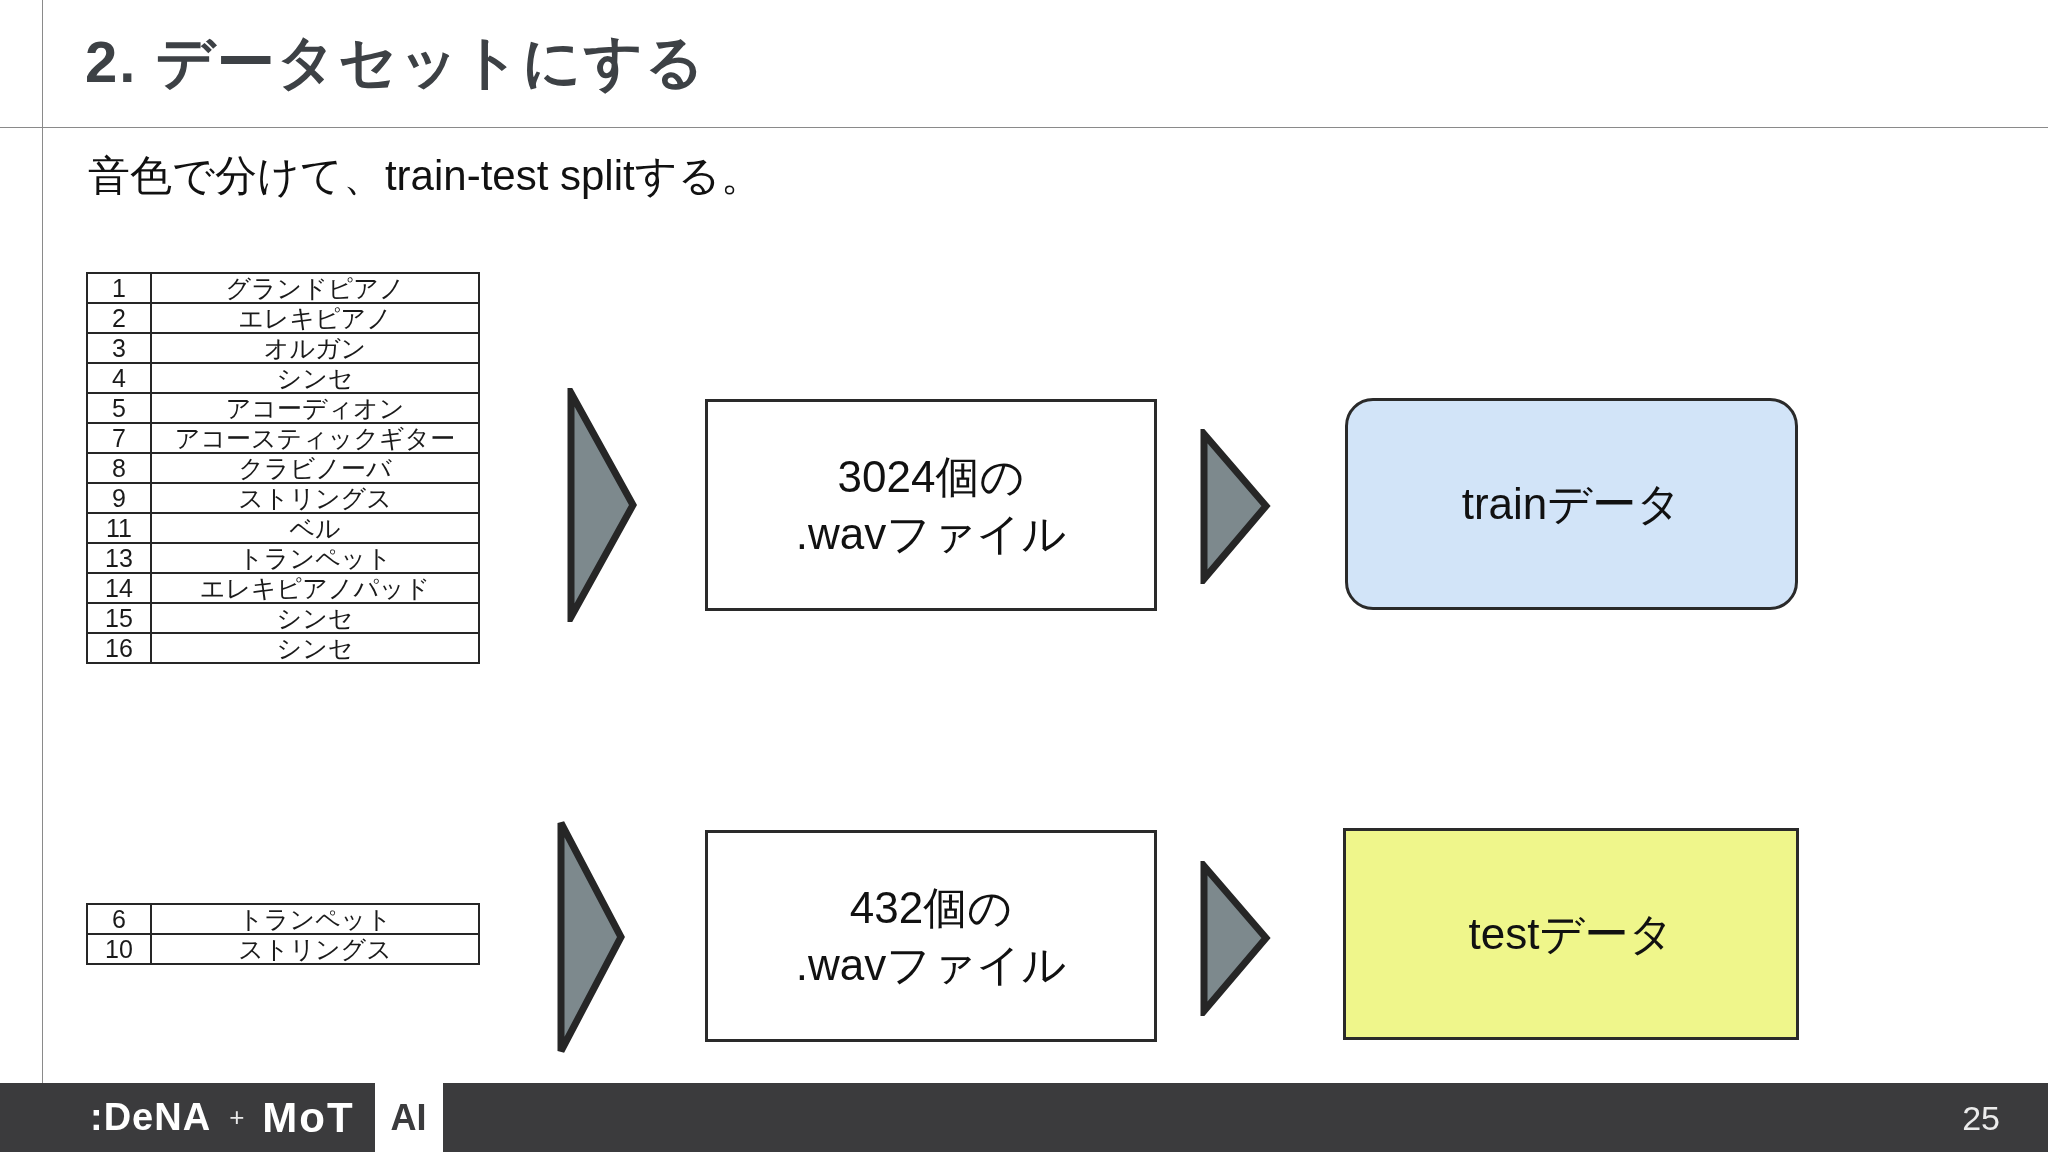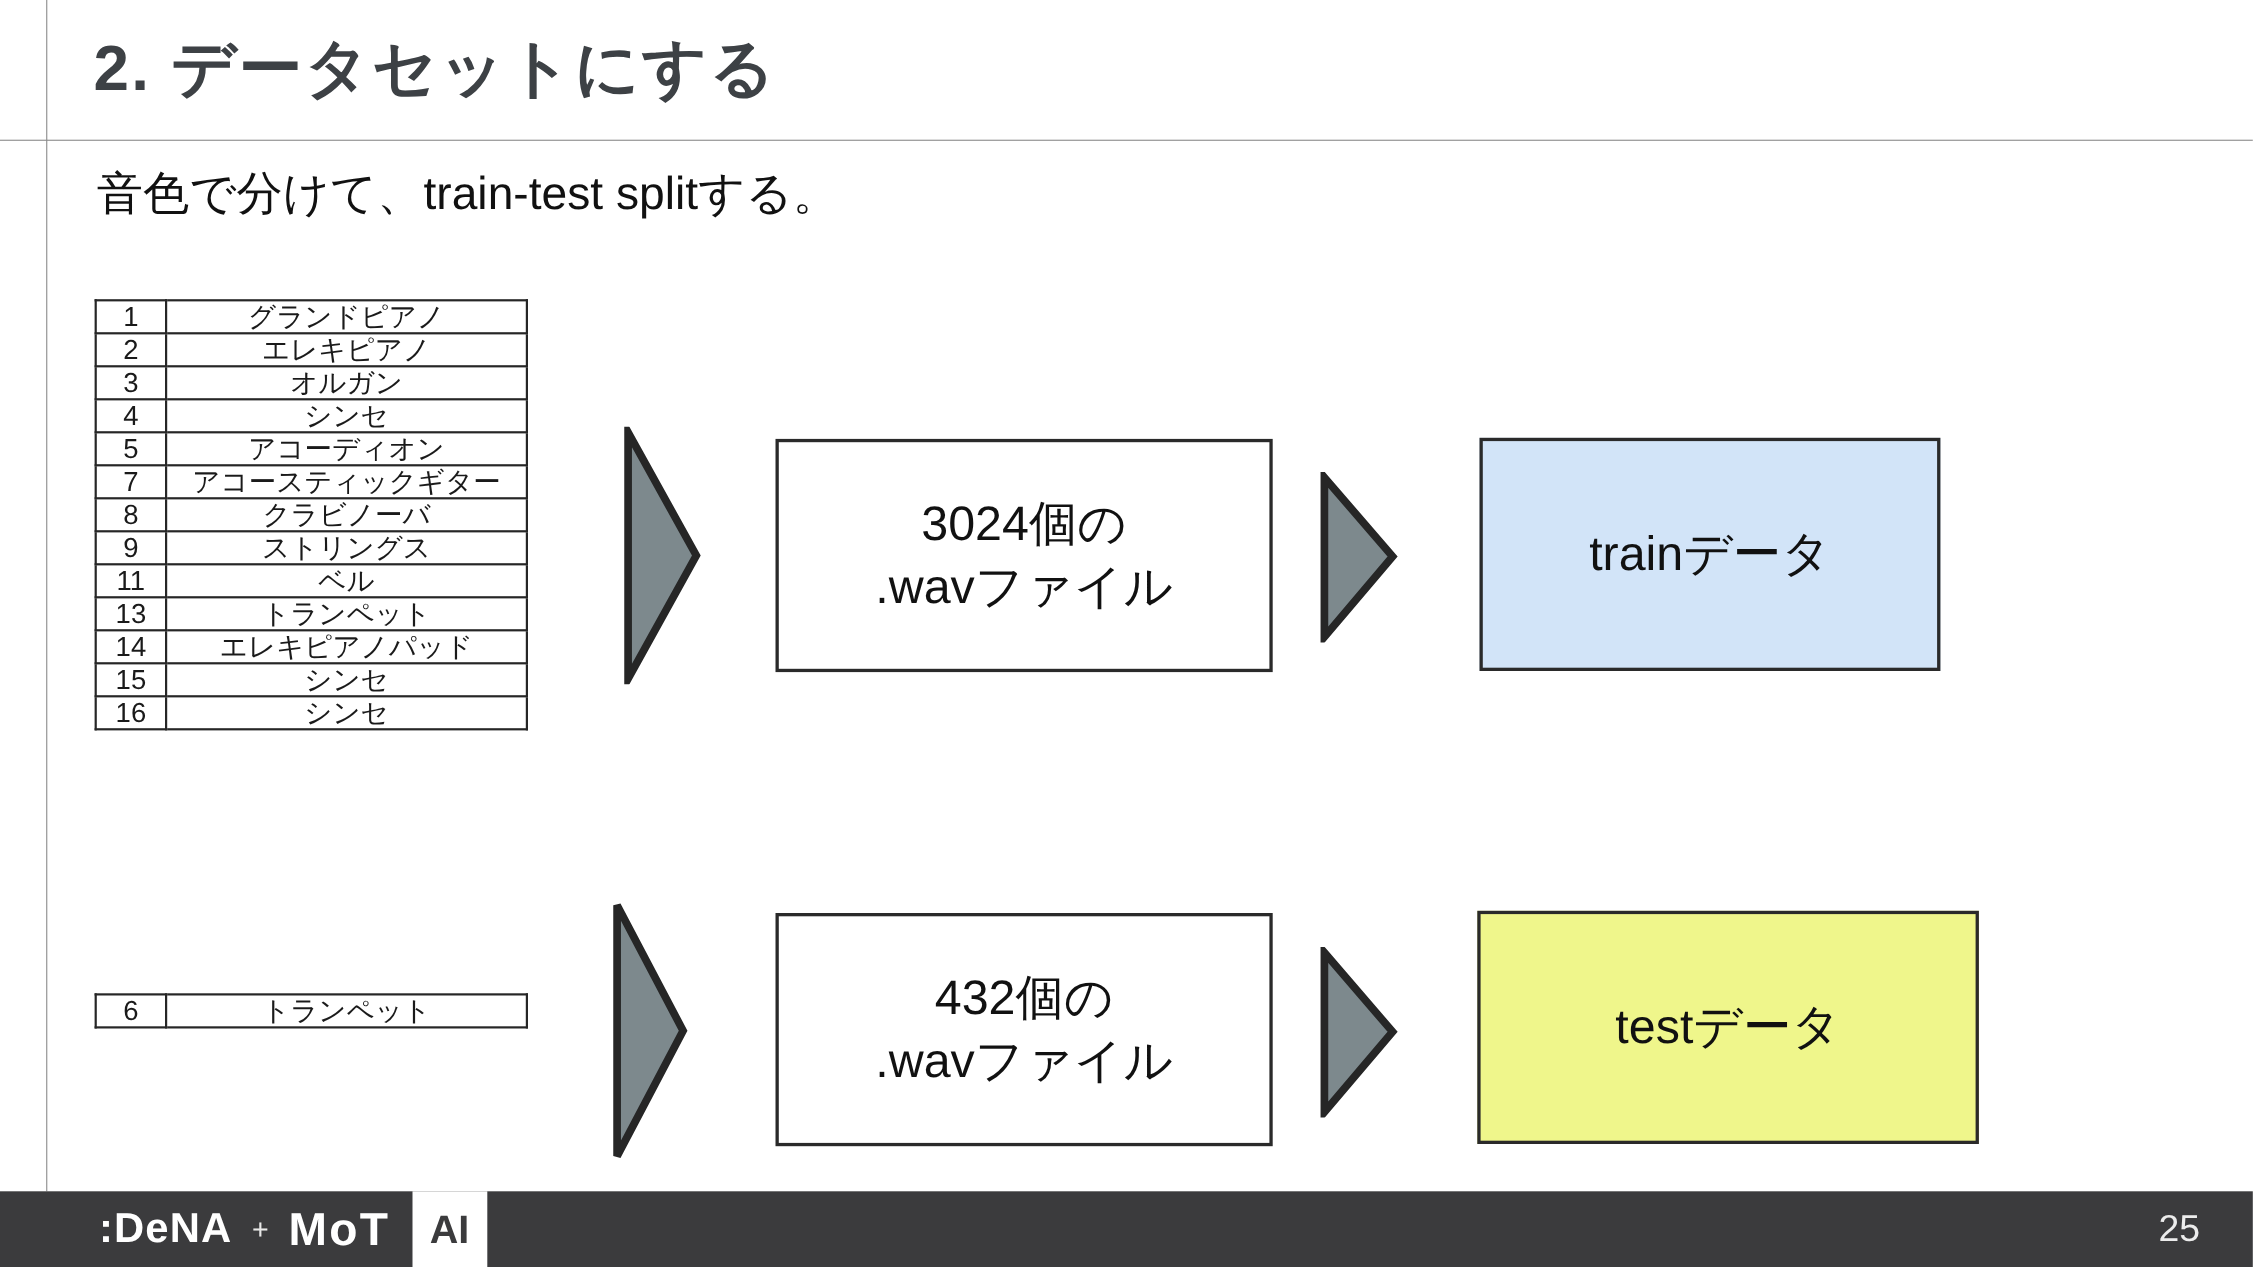--- a/index.html
+++ b/index.html
@@ -74,21 +74,21 @@
     flex-direction: column;
     align-items: center;
     justify-content: center;
     text-align: center;
     font-size: 44px;
     line-height: 1.3;
     color: #111111;
   }
   #wav-train { left: 705px; top: 399px; width: 452px; height: 212px; }
   #wav-test  { left: 705px; top: 830px; width: 452px; height: 212px; }
-  #box-train { left: 1345px; top: 398px; width: 419px; height: 212px; background: var(--train-blue); }
+  #box-train { left: 1345px; top: 398px; width: 453px; height: 212px; background: var(--train-blue); border-radius: 28px; }
   #box-test  { left: 1343px; top: 828px; width: 456px; height: 212px; background: var(--test-yellow); }
   .arrow { position: absolute; }
   .arrow svg { display: block; }
   .arrow polygon {
     fill: var(--arrow-fill);
     stroke: var(--arrow-stroke);
     stroke-width: 7;
     stroke-linejoin: miter;
   }
   #arrow-big-top    { left: 566px; top: 388px; }
@@ -214,20 +214,24 @@
         </tr>
       </tbody>
   </table>
 
   <table class="inst" id="test-table">
     <tbody>
         <tr>
           <td class="num">6</td>
           <td>トランペット</td>
         </tr>
+        <tr>
+          <td class="num">10</td>
+          <td>ストリングス</td>
+        </tr>
       </tbody>
   </table>
 
   <div class="arrow" id="arrow-big-top">
     <svg width="72" height="234" viewBox="0 0 72 234">
       <polygon points="5,5 67,117 5,229"></polygon>
     </svg>
   </div>
 
   <div class="flowbox" id="wav-train">

